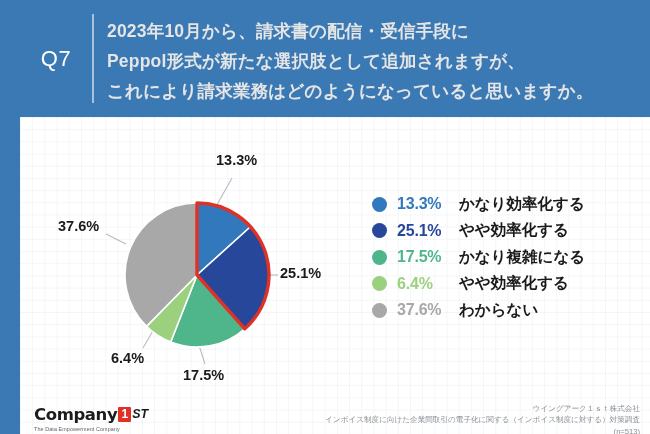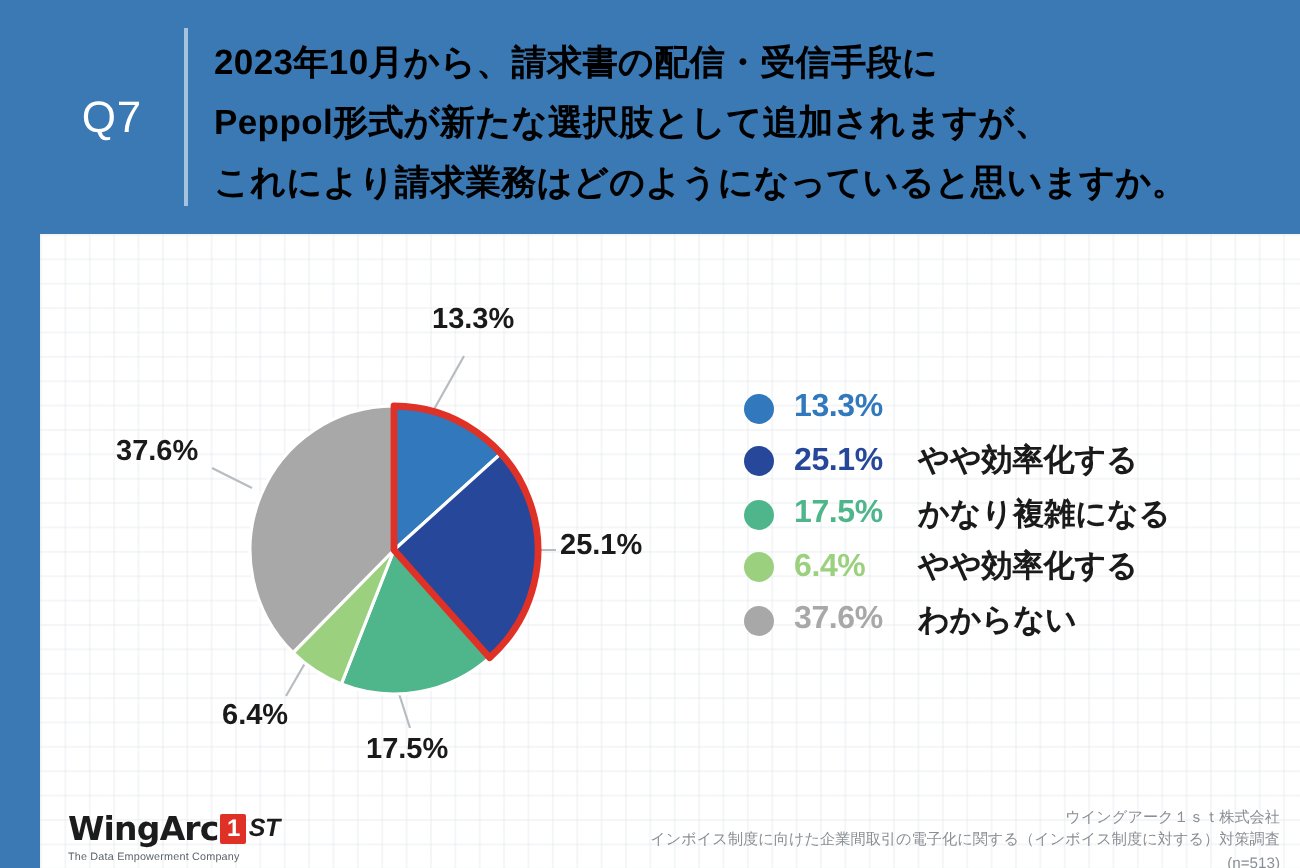--- a/index.html
+++ b/index.html
@@ -28,21 +28,21 @@
     letter-spacing: 0.5px;
   }
   #q-divider {
     position: absolute; left: 92px; top: 14px;
     width: 2px; height: 89px;
     background: rgba(255,255,255,0.55);
   }
   #q-text {
     position: absolute; left: 107px; top: 16px;
     width: 530px;
-    color: #000000;
+    color: #e5e5e5;
     font-size: 17.5px; font-weight: bold;
     line-height: 30px;
     letter-spacing: 0.2px;
   }
   #q-text div { white-space: nowrap; }
 
   
   #panel {
     position: absolute; left: 8px; top: 117px;
     width: 634px; height: 329px;
@@ -198,20 +198,21 @@
       <div class="pct-label" id="pct-1">25.1%</div>
       <div class="pct-label" id="pct-2">17.5%</div>
       <div class="pct-label" id="pct-3">6.4%</div>
       <div class="pct-label" id="pct-4">37.6%</div>
     </div>
 
     <div id="legend">
       <div class="legend-row">
         <span class="legend-dot" style="background: rgb(49, 120, 189);"></span>
         <span class="legend-pct" style="color: rgb(49, 120, 189);">13.3%</span>
+        <span class="legend-name">かなり効率化する</span>
       </div>
       <div class="legend-row">
         <span class="legend-dot" style="background: rgb(39, 71, 154);"></span>
         <span class="legend-pct" style="color: rgb(39, 71, 154);">25.1%</span>
         <span class="legend-name">やや効率化する</span>
       </div>
       <div class="legend-row">
         <span class="legend-dot" style="background: rgb(79, 182, 140);"></span>
         <span class="legend-pct" style="color: rgb(79, 182, 140);">17.5%</span>
         <span class="legend-name">かなり複雑になる</span>
@@ -229,21 +230,21 @@
     </div>
 
     <div id="footer-note">
       <div>ウイングアーク１ｓｔ株式会社</div>
       <div>インボイス制度に向けた企業間取引の電子化に関する（インボイス制度に対する）対策調査</div>
       <div>(n=513)</div>
     </div>
 
     <div id="logo">
       <div id="logo-main">
-        <span id="logo-wordmark">WingArc</span>
+        <span id="logo-wordmark">Company</span>
         <span id="logo-badge">1</span>
         <span id="logo-st">ST</span>
       </div>
       <div id="logo-tagline">The Data Empowerment Company</div>
     </div>
 
   </div>
 </div>
 
 </body></html>

